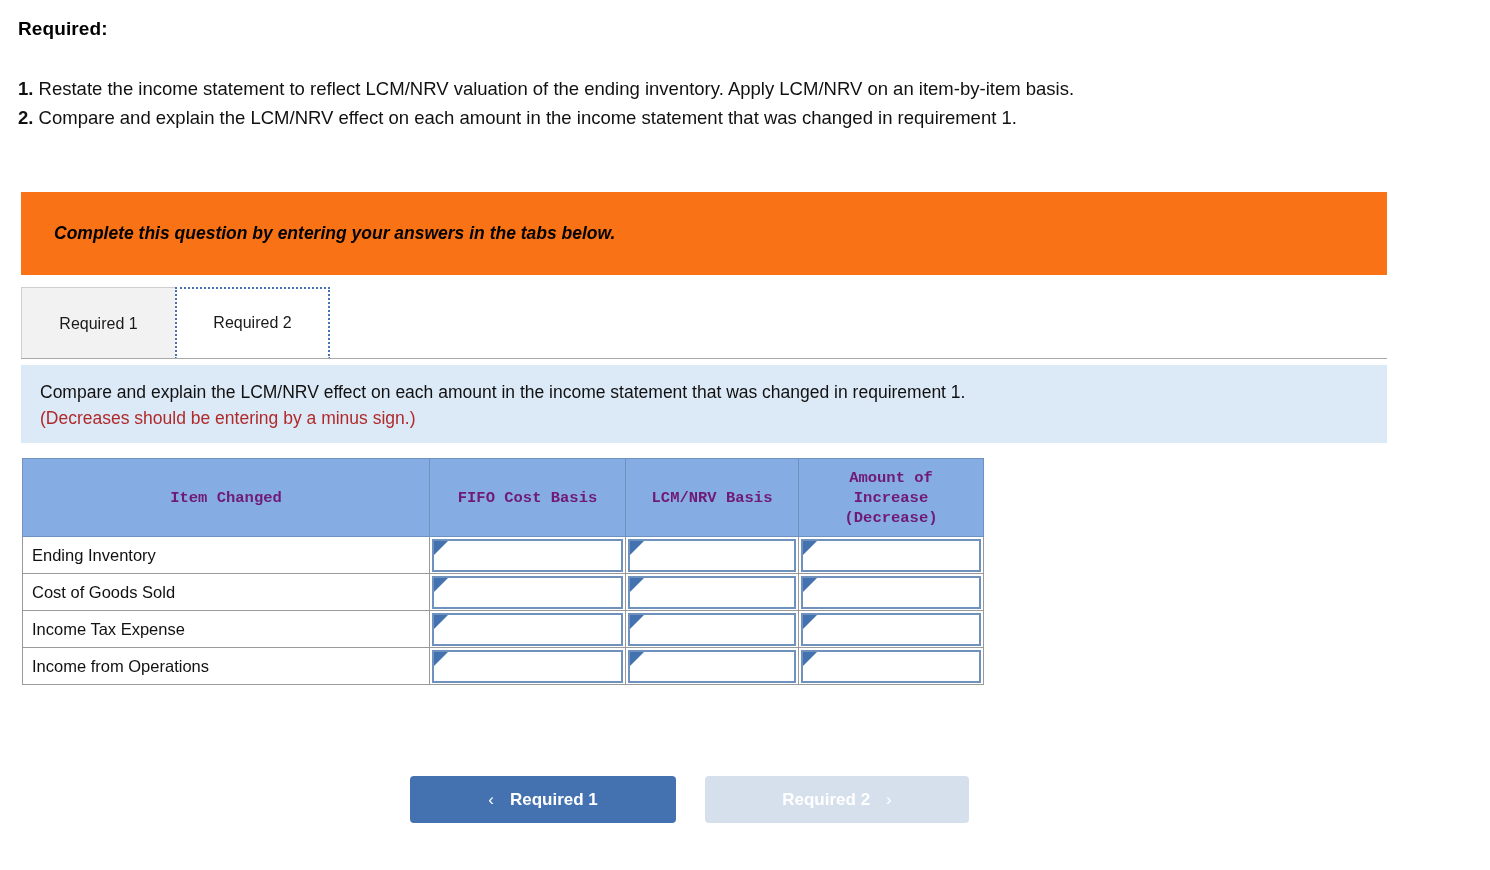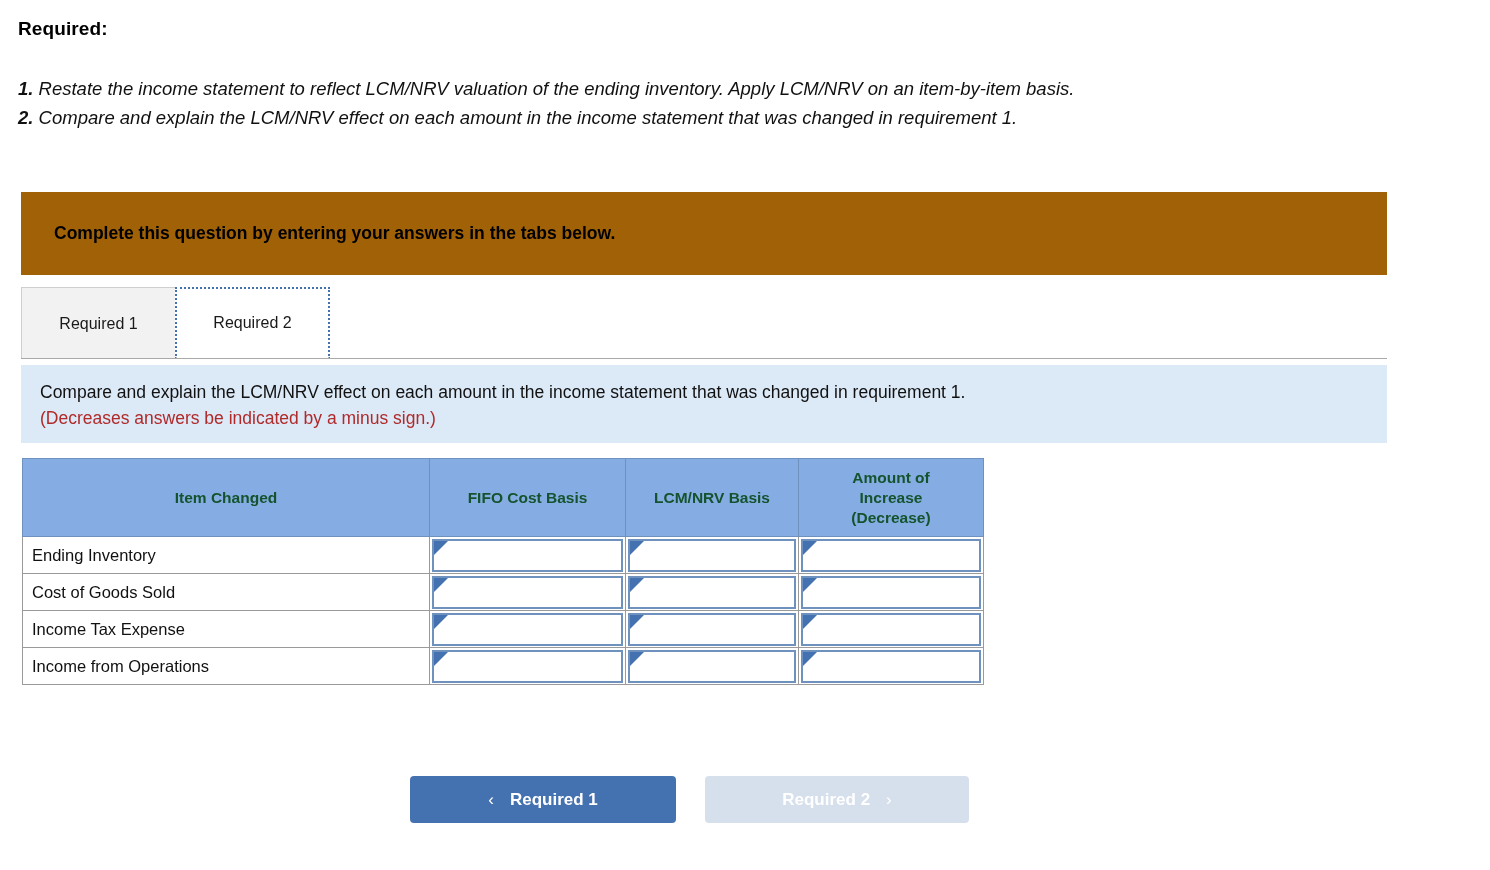--- a/index.html
+++ b/index.html
@@ -25,40 +25,40 @@
     font-size: 19px;
     font-weight: bold;
     color: #000000;
     letter-spacing: 0.1px;
   }
   .req-list {
     position: absolute;
     left: 18px;
     top: 74px;
     width: 1450px;
-    font-style: italic;
   }
   .req-line {
     font-size: 18.5px;
     color: #111111;
     line-height: 29px;
     white-space: nowrap;
   }
   .req-num { font-weight: bold; }
 
   
   .gray-banner {
     position: absolute;
     left: 21px;
     top: 192px;
     width: 1366px;
     height: 83px;
-    background: #a16207;
+    background: #f97316;
     display: flex;
     align-items: center;
+    font-style: italic;
   }
   .gray-banner-text {
     margin-left: 33px;
     font-size: 17.5px;
     font-weight: bold;
     color: #000000;
   }
 
   
   .tabs-area {
@@ -126,27 +126,28 @@
     position: absolute;
     left: 22px;
     top: 458px;
     width: 961px;
     border-collapse: collapse;
     table-layout: fixed;
   }
   .answer-table th {
     background: #85ADE3;
     border: 1px solid #6E91BE;
-    color: #14532d;
+    color: #701a75;
     font-size: 15.5px;
     font-weight: bold;
     height: 78px;
     line-height: 20px;
     text-align: center;
     padding: 2px 4px;
+    font-family: Liberation Mono, monospace;
   }
   .answer-table td {
     border: 1px solid #9A9A9A;
     height: 37px;
     padding: 0;
     vertical-align: middle;
   }
   td.item-cell {
     font-size: 16.5px;
     color: #111111;
@@ -258,21 +259,21 @@
       </div>
       <div class="tab active">
         <span>Required 2</span>
       </div>
     </div>
     <div class="tabs-underline"></div>
   </div>
 
   <div class="info-panel">
     <div class="info-line">Compare and explain the LCM/NRV effect on each amount in the income statement that was changed in requirement 1.</div>
-    <div class="info-line red">(Decreases answers be indicated by a minus sign.)</div>
+    <div class="info-line red">(Decreases should be entering by a minus sign.)</div>
   </div>
 
   <table class="answer-table">
     <thead>
       <tr>
         <th class="col-item">Item Changed</th>
         <th class="col-fifo">FIFO Cost Basis</th>
         <th class="col-lcm">LCM/NRV Basis</th>
         <th class="col-amount">
           <div>Amount of</div>

